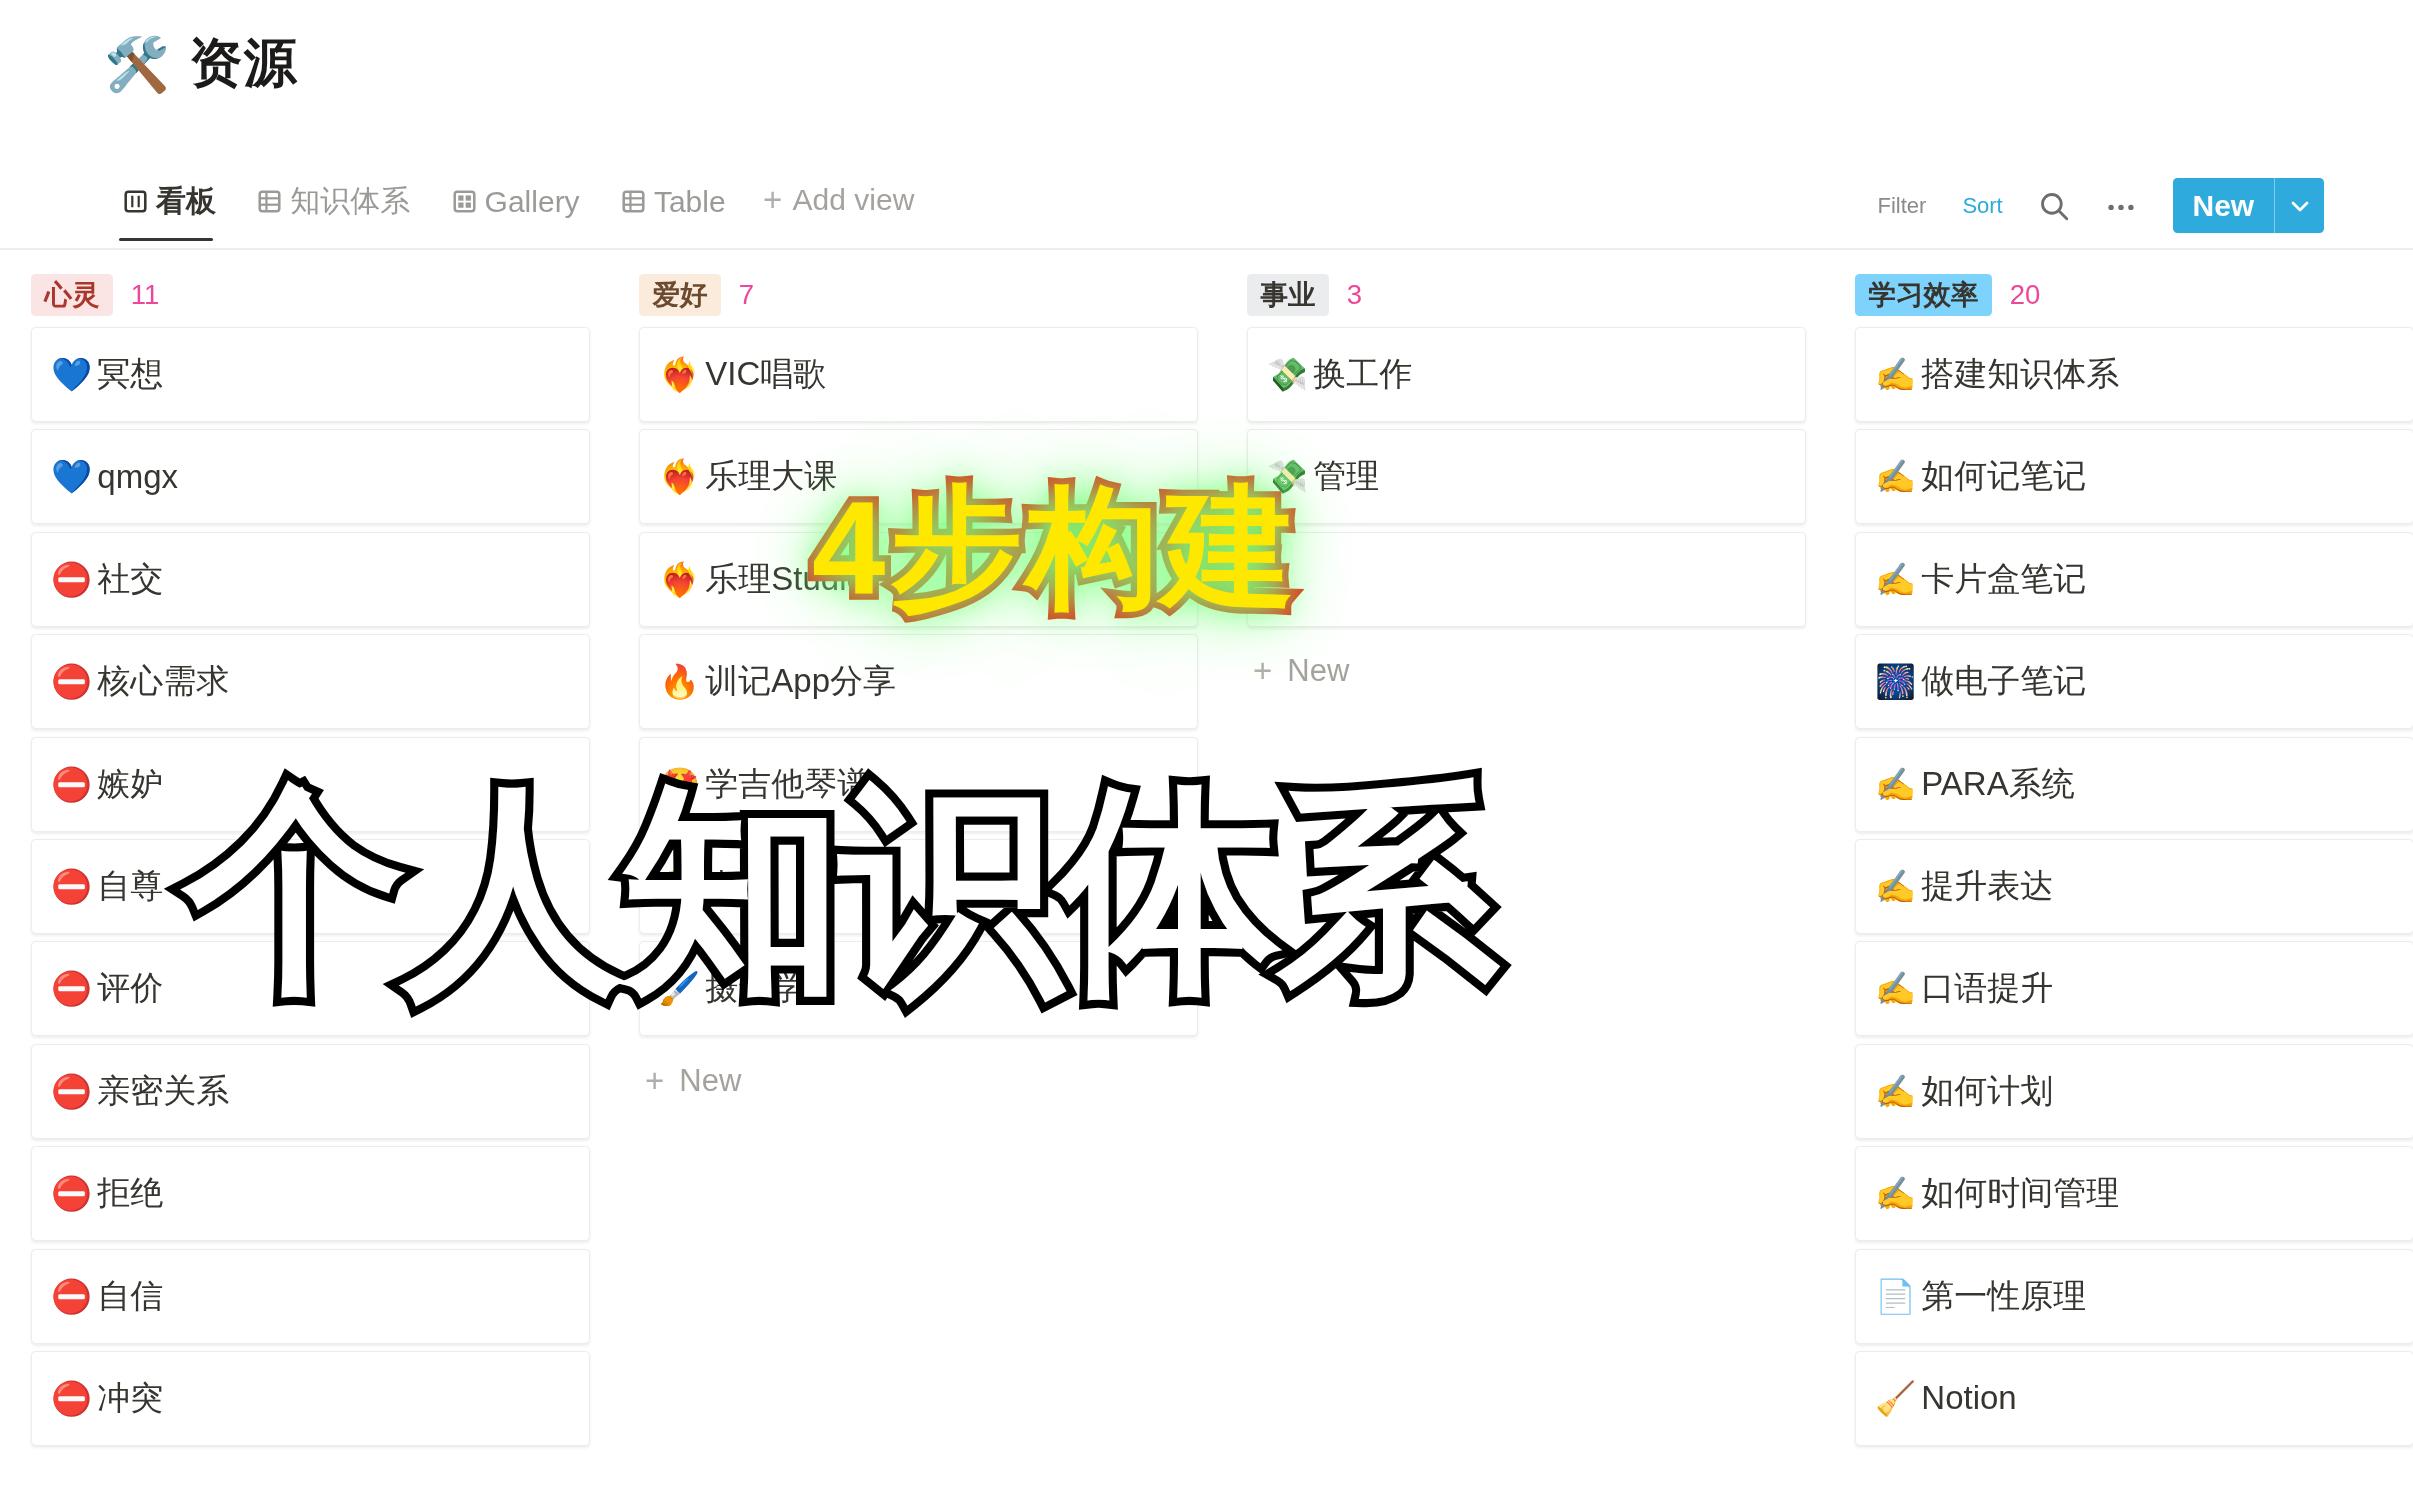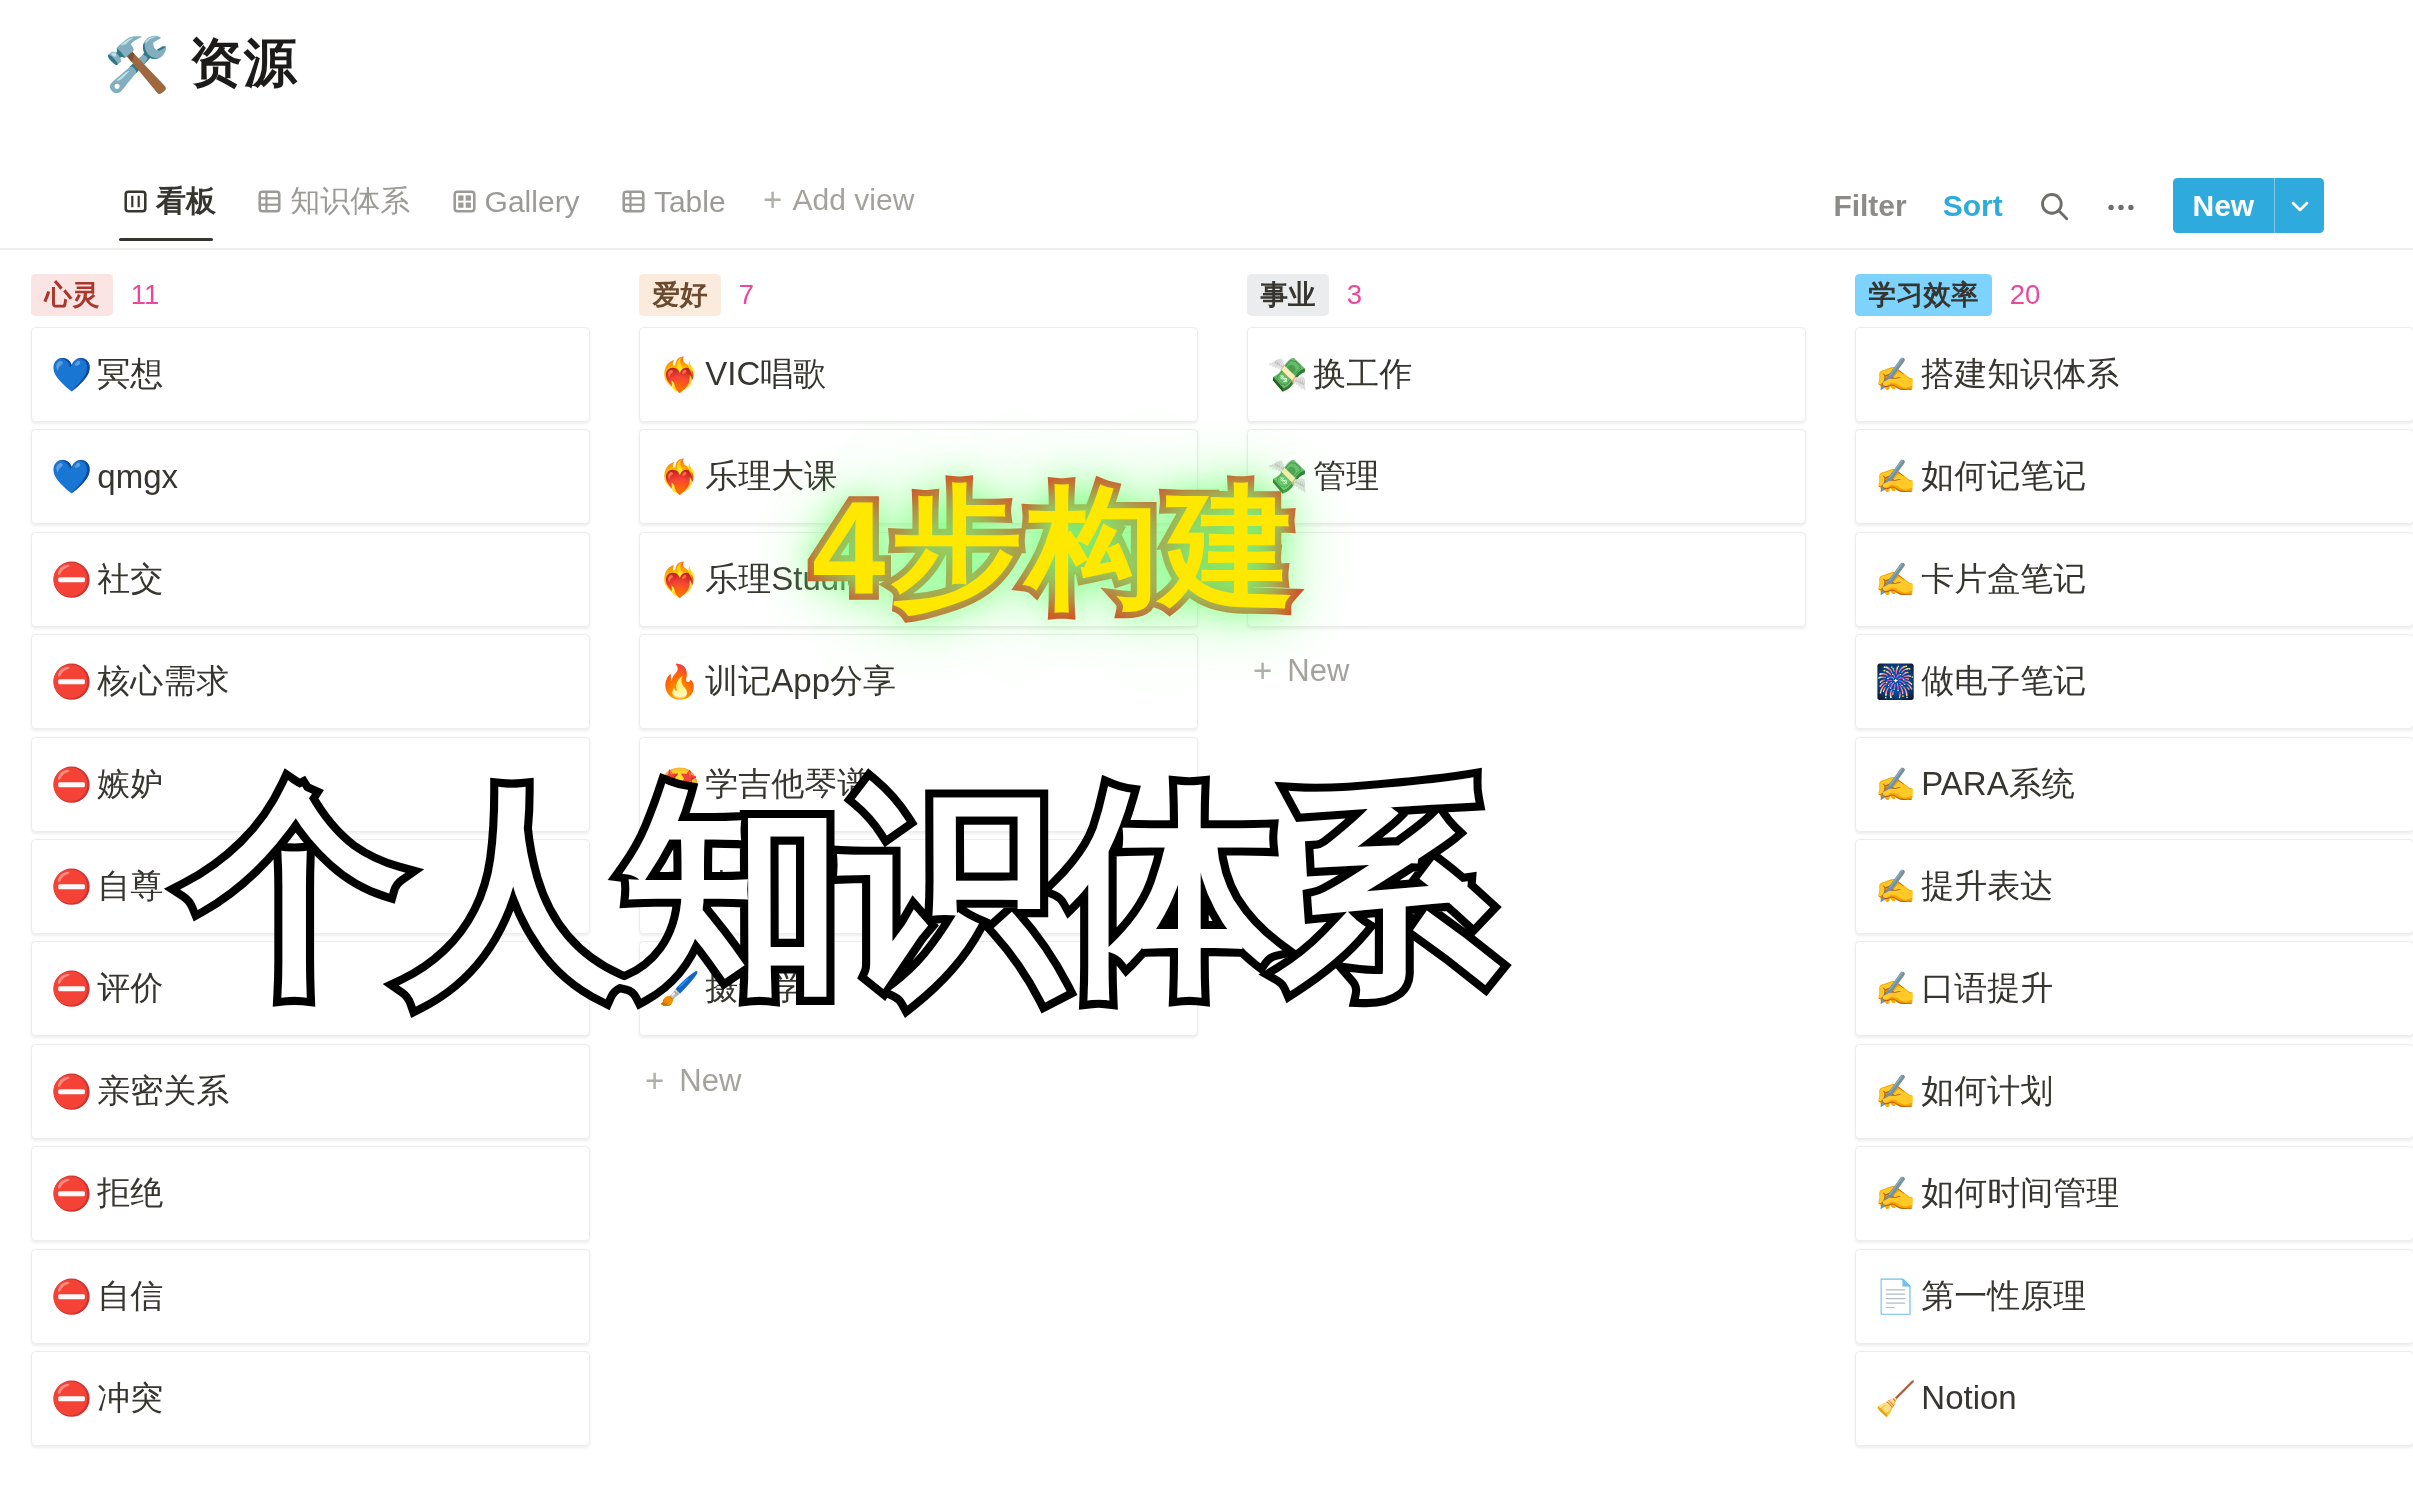--- a/index.html
+++ b/index.html
@@ -43,21 +43,21 @@
     font-size:30px; color:#a5a29d; padding-bottom:19.3px; cursor:pointer;
     white-space:nowrap;
   }
   .plusglyph { font-size:33px; line-height:0.8; color:#b0aeaa; font-weight:400; }
 
   .viewbar-right {
     position:absolute; right:89px; top:0;
     display:flex; align-items:center; gap:0;
   }
   .tb-item {
-    font-size:30px; color:#8d8b87; padding:7.4px 18px; cursor:pointer; white-space:nowrap;font-weight:bold;
+    font-size:22px; color:#8d8b87; padding:7.4px 18px; cursor:pointer; white-space:nowrap;
   }
   .tb-item.accent { color:#2eaadc; }
   .tb-icon { padding:7.4px 16.3px; cursor:pointer; display:flex; align-items:center; }
   .newbtn {
     margin-left:19.3px; height:55px; display:flex; align-items:stretch;
     background:#2eaadc; border-radius:4.5px; overflow:hidden; cursor:pointer;
   }
   .newbtn-label {
     color:#fff; font-size:30px; font-weight:600;
     padding:0 19.3px; display:flex; align-items:center;

